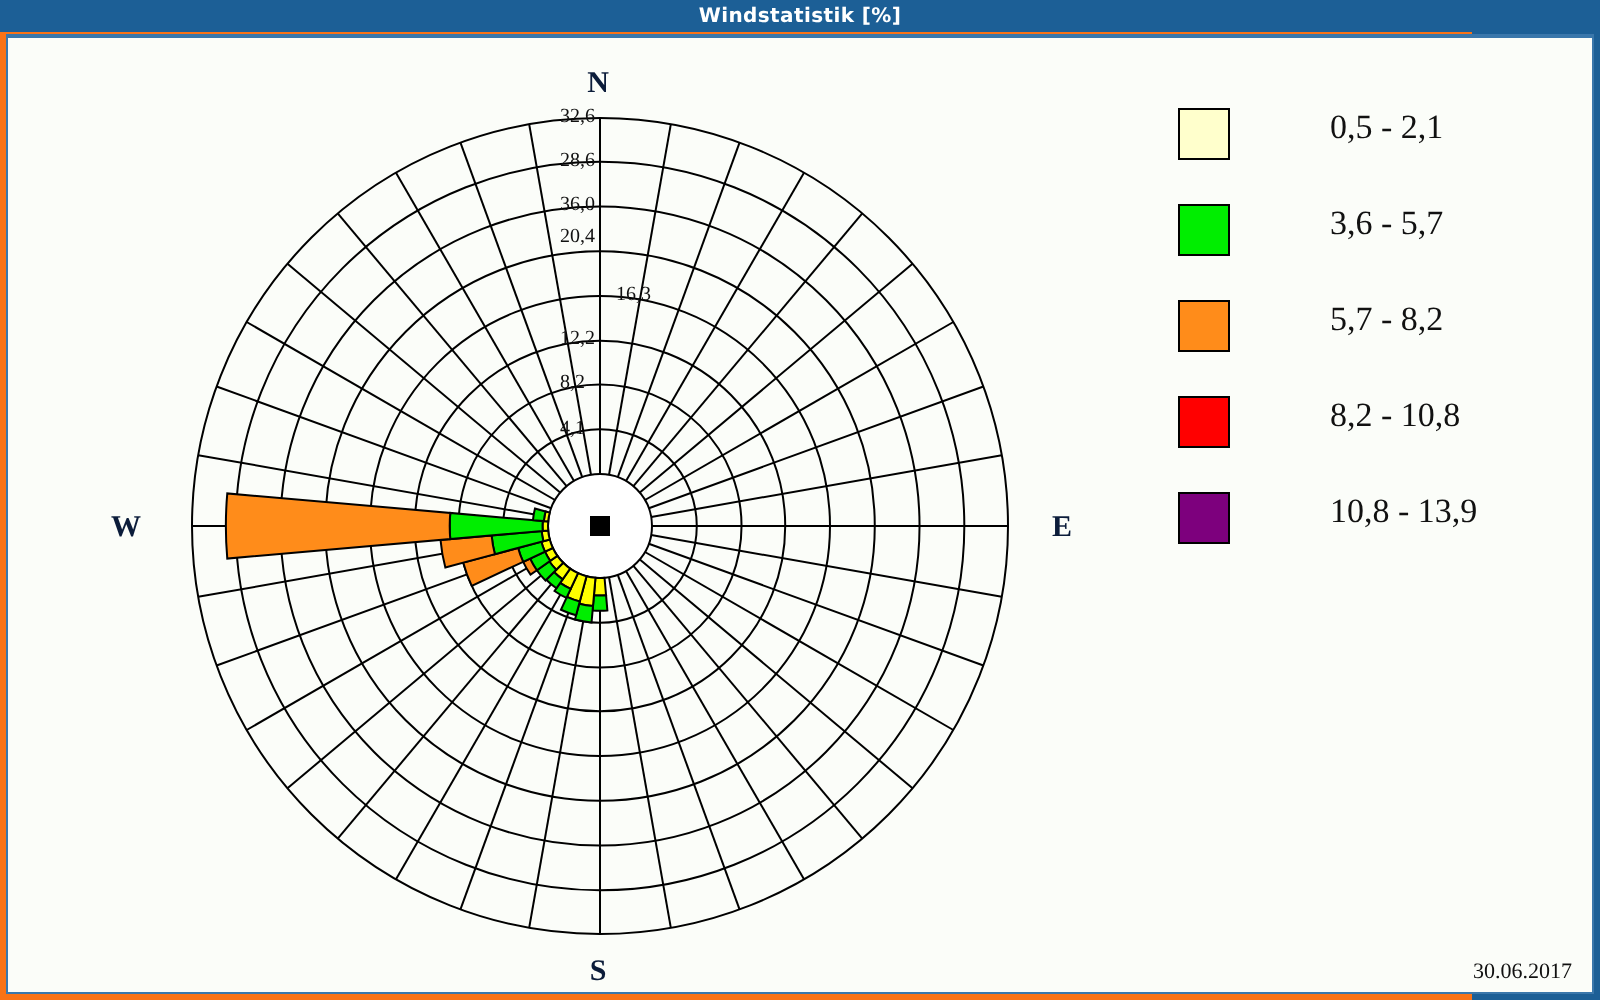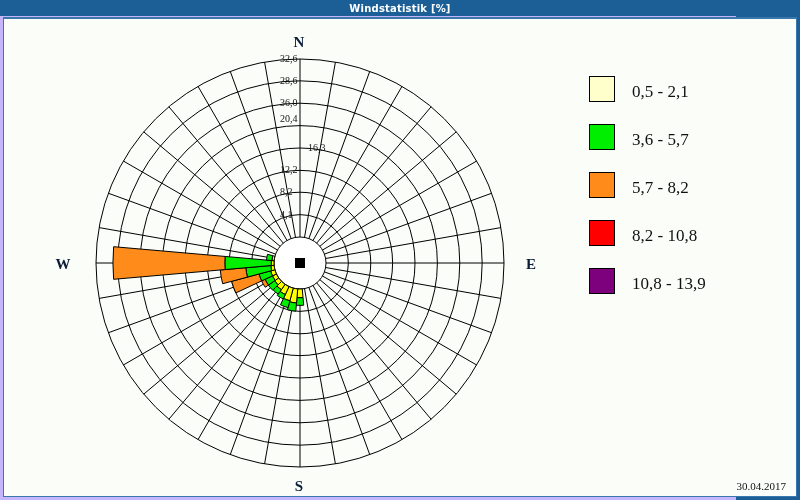--- a/index.html
+++ b/index.html
@@ -4,21 +4,21 @@
 <title>Windstatistik</title>
 <style>
   html,body{margin:0;padding:0;}
   body{
     width:800px;height:500px;overflow:hidden;
     font-family:"Liberation Serif", serif;
     background:#1c5f96;
   }
   #app{
     position:relative;width:736px;height:500px;
-    background:#c4b5fd;
+    background:#f97316;
     box-sizing:border-box;
   }
   #titlebar{
     position:absolute;left:0;top:0;width:800px;height:16px;
     background:#1c5f96;
     color:#ffffff;
     font-family:"DejaVu Sans", sans-serif;
     font-size:10px;font-weight:bold;
     display:flex;align-items:center;justify-content:center;
     letter-spacing:0.2px;
@@ -48,21 +48,21 @@
     font-family:"Liberation Serif", serif;
     font-size:10px;color:#111;
     width:40px;text-align:left;
     pointer-events:none;
   }
 
   #legend{
     position:absolute;left:585px;top:36px;width:200px;
   }
   .legend-row{
-    display:flex;align-items:flex-end;height:48px;
+    display:flex;align-items:flex-start;height:48px;gap:33px;
   }
   .swatch{
     width:26px;height:26px;border:1px solid #000;box-sizing:border-box;
     flex:0 0 auto;
   }
   .legend-text{
     margin-left:17px;
     font-family:"Liberation Serif", serif;
     font-size:17px;color:#111;
     white-space:nowrap;
@@ -202,15 +202,15 @@
         <div class="legend-row">
           <div class="swatch" style="background: rgb(255, 0, 0);"></div>
           <div class="legend-text">8,2 - 10,8</div>
         </div>
         <div class="legend-row">
           <div class="swatch" style="background: rgb(125, 0, 125);"></div>
           <div class="legend-text">10,8 - 13,9</div>
         </div>
       </div>
 
-    <div id="datestamp">30.04.2017</div>
+    <div id="datestamp">30.06.2017</div>
   </div>
 </div>
 
 </body></html>

